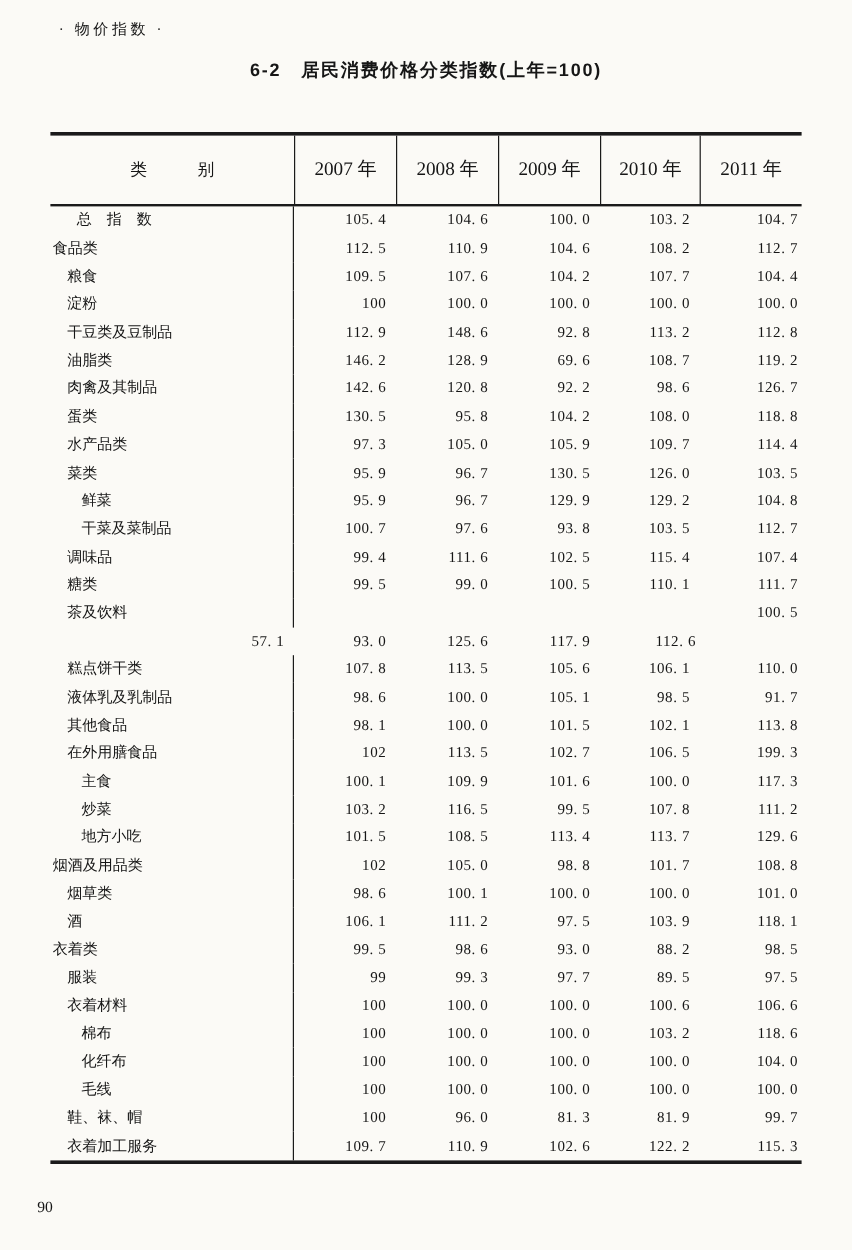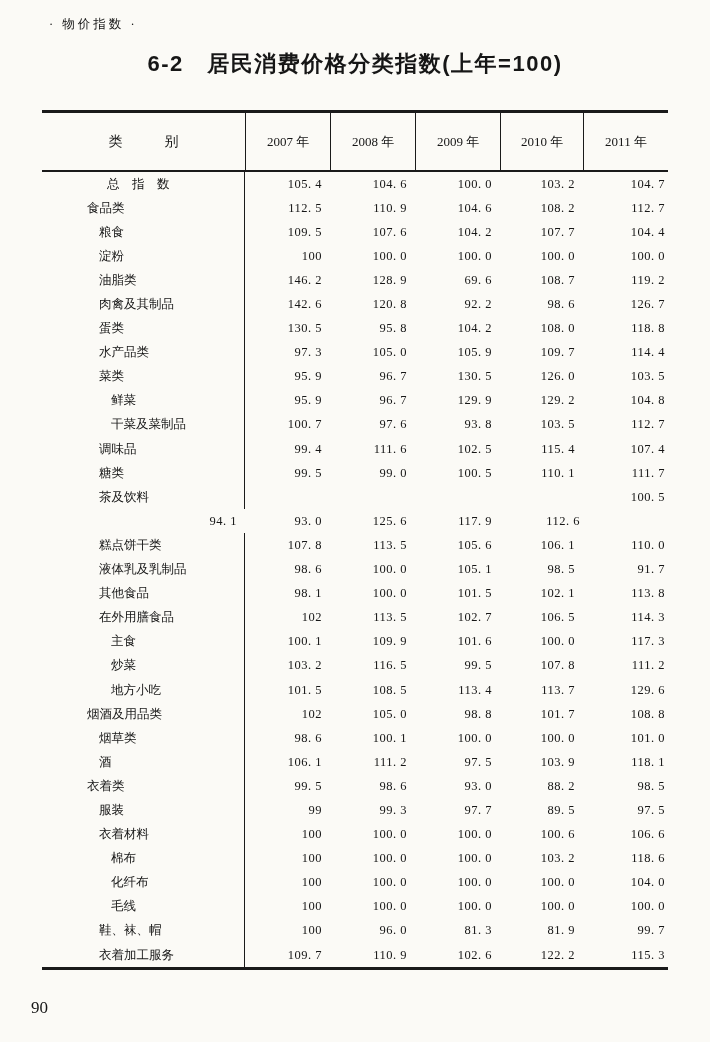--- a/index.html
+++ b/index.html
@@ -4,39 +4,39 @@
 <style>
   html,body{margin:0;padding:0;}
   body{
     width:710px;height:1042px;background:#fbfaf6;color:#161616;
     font-family:"Liberation Serif","DejaVu Serif",serif;
     -webkit-font-smoothing:antialiased;
   }
   .page{position:relative;width:710px;height:1042px;overflow:hidden;}
   .meta{position:absolute;left:49px;top:16px;font-size:12.5px;letter-spacing:3px;}
   .title{position:absolute;left:0;right:0;top:49px;margin:0;text-align:center;
-         font-size:22px;font-weight:bold;letter-spacing:1.5px;font-family:"Liberation Sans","DejaVu Sans",sans-serif;}
+         font-size:15px;font-weight:bold;letter-spacing:1.5px;font-family:"Liberation Sans","DejaVu Sans",sans-serif;}
   .table{position:absolute;left:42px;top:110px;width:626px;}
   .thead{
     display:grid;grid-template-columns:203px 85px 85px 85px 83px 85px;
     height:57px;border-top:3px solid #1a1a1a;border-bottom:2px solid #1a1a1a;
   }
-  .th{display:flex;align-items:center;justify-content:center;font-size:13px;border-left:1px solid #1a1a1a;}
+  .th{display:flex;align-items:center;justify-content:center;font-size:16px;border-left:1px solid #1a1a1a;}
   .th.cat{border-left:none;font-size:14px;}
   .tbody{height:795px;display:flex;flex-direction:column;border-bottom:3px solid #1a1a1a;}
   .tr{flex:1;display:grid;grid-template-columns:203px 85px 85px 85px 83px 85px;}
   .td{display:flex;align-items:center;font-size:12.5px;}
-  .td.cat{border-right:1px solid #1a1a1a;margin-left:43px;}
+  .td.cat{border-right:1px solid #1a1a1a;}
   .td.num{justify-content:flex-end;padding-right:8px;letter-spacing:0.5px;}
   .td.num:last-child{padding-right:3px;}
   .ind-t{padding-left:22px;}
   .ind-0{padding-left:2px;}
   .ind-1{padding-left:14px;}
   .ind-2{padding-left:26px;}
-  .pagenum{position:absolute;left:31px;top:998px;font-size:17px;}
+  .pagenum{position:absolute;left:31px;top:998px;font-size:13px;}
 </style>
 </head>
 <body>
 
 <div class="page">
 
   <div class="meta">· 物价指数 ·</div>
 
   <h1 class="title">6-2　居民消费价格分类指数(上年=100)</h1>
 
@@ -79,20 +79,28 @@
 
   <div class="tr">
     <div class="td cat ind-1">淀粉</div>
     <div class="td num">100</div>
     <div class="td num">100. 0</div>
     <div class="td num">100. 0</div>
     <div class="td num">100. 0</div>
     <div class="td num">100. 0</div>
   </div>
 
+  <div class="tr">
+    <div class="td cat ind-1">干豆类及豆制品</div>
+    <div class="td num">112. 9</div>
+    <div class="td num">148. 6</div>
+    <div class="td num">92. 8</div>
+    <div class="td num">113. 2</div>
+    <div class="td num">112. 8</div>
+  </div>
 
   <div class="tr">
     <div class="td cat ind-1">油脂类</div>
     <div class="td num">146. 2</div>
     <div class="td num">128. 9</div>
     <div class="td num">69. 6</div>
     <div class="td num">108. 7</div>
     <div class="td num">119. 2</div>
   </div>
 
@@ -171,21 +179,21 @@
   <div class="tr">
     <div class="td cat ind-1">茶及饮料</div>
     <div class="td num"></div>
     <div class="td num"></div>
     <div class="td num"></div>
     <div class="td num"></div>
     <div class="td num">100. 5</div>
   </div>
 
   <div class="tr">
-    <div class="td num">94. 1</div>
+    <div class="td num">57. 1</div>
     <div class="td num">93. 0</div>
     <div class="td num">125. 6</div>
     <div class="td num">117. 9</div>
     <div class="td num">112. 6</div>
   </div>
 
   <div class="tr">
     <div class="td cat ind-1">糕点饼干类</div>
     <div class="td num">107. 8</div>
     <div class="td num">113. 5</div>
@@ -211,21 +219,21 @@
     <div class="td num">102. 1</div>
     <div class="td num">113. 8</div>
   </div>
 
   <div class="tr">
     <div class="td cat ind-1">在外用膳食品</div>
     <div class="td num">102</div>
     <div class="td num">113. 5</div>
     <div class="td num">102. 7</div>
     <div class="td num">106. 5</div>
-    <div class="td num">114. 3</div>
+    <div class="td num">199. 3</div>
   </div>
 
   <div class="tr">
     <div class="td cat ind-2">主食</div>
     <div class="td num">100. 1</div>
     <div class="td num">109. 9</div>
     <div class="td num">101. 6</div>
     <div class="td num">100. 0</div>
     <div class="td num">117. 3</div>
   </div>

